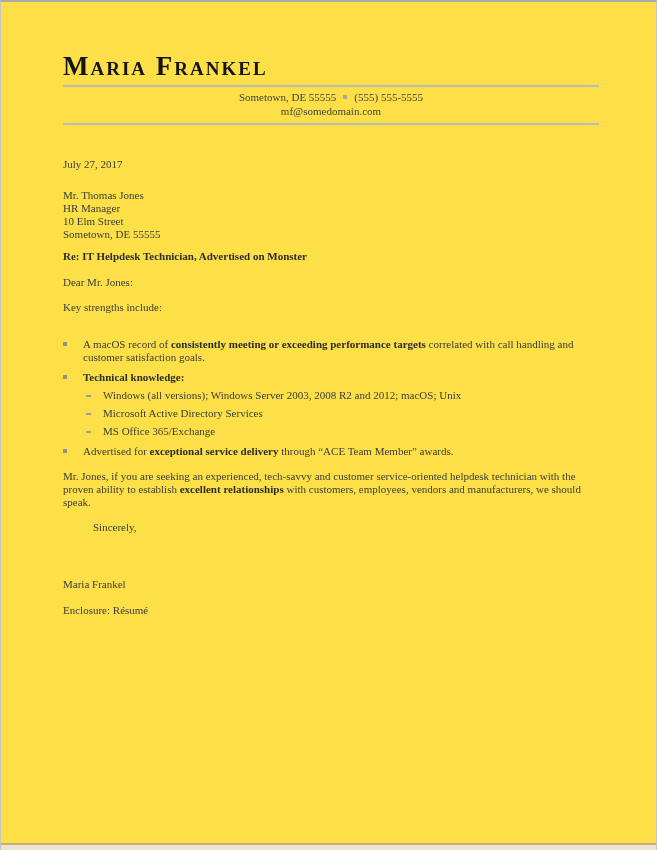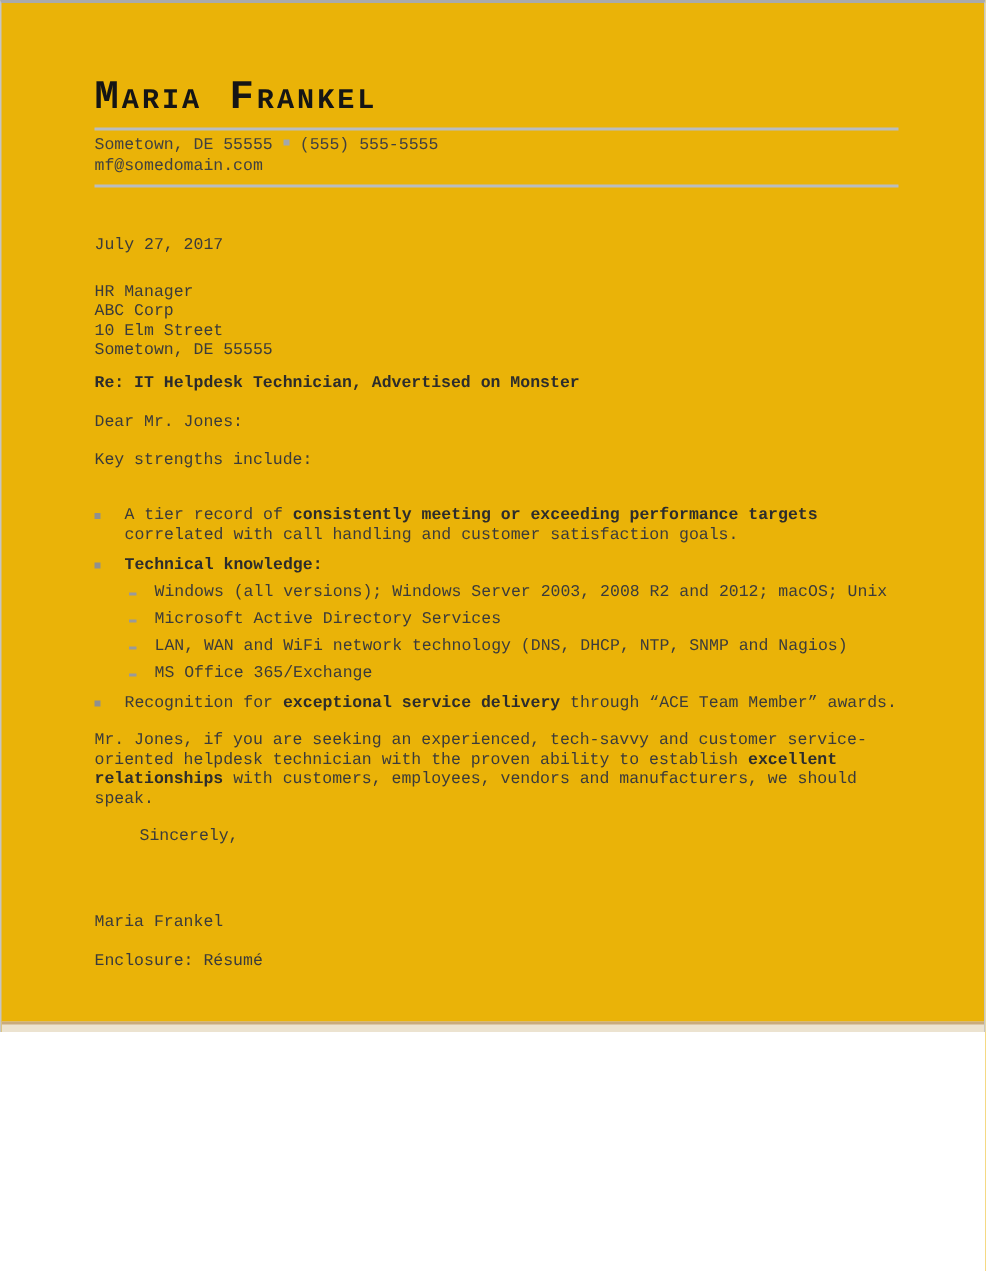--- a/index.html
+++ b/index.html
@@ -1,43 +1,43 @@
 <!DOCTYPE html>
 <html><head>
 <meta charset="utf-8">
 <style>
   html, body { margin: 0; padding: 0; background: #ffffff; }
   .page {
     position: relative;
     width: 657px;
-    height: 688px;
+    height: 850px;
     box-sizing: border-box;
-    background: #eab308;
+    background: #fde047;
     border-top: 2px solid #aaaaaa;
     border-left: 1px solid #c6c6c6;
     border-right: 1px solid #c6c6c6;
-    font-family: Liberation Mono, monospace;
+    font-family: Liberation Serif, serif;
     color: #3b3b3b;
     overflow: hidden;
   }
   .content { padding: 0 57px 0 62px; }
 
   
   .name {
     margin: 49px 0 0 0;
     font-size: 27px;
     font-weight: bold;
     font-variant: small-caps;
     letter-spacing: 2px;
     color: #151515;
     line-height: 30px;
   }
   .rule { height: 2px; background: #b9bdc1; margin-top: 4px; }
   .rule2 { height: 2px; background: #b9bdc1; margin-top: 5px; }
-  .contact { text-align: left; font-size: 11px; line-height: 14px; margin-top: 3px; color: #404040; }
+  .contact { text-align: center; font-size: 11px; line-height: 14px; margin-top: 3px; color: #404040; }
   .contact-row { white-space: nowrap; }
   .sep-square {
     display: inline-block; width: 4px; height: 4px; background: #a3a7ab;
     margin: 0 7px 2px 7px; vertical-align: middle;
   }
 
   
   .body { margin-top: 33px; font-size: 11px; line-height: 13px; }
   .body p { margin: 0 0 12px 0; }
   p.date { margin-bottom: 18px; }
@@ -79,48 +79,48 @@
         </div>
         <div class="contact-row">mf@somedomain.com</div>
       </div>
       <div class="rule2"></div>
     </header>
 
     <div class="body">
       <p class="date">July 27, 2017</p>
 
       <div class="recipient">
+        <div>Mr. Thomas Jones</div>
         <div>HR Manager</div>
-        <div>ABC Corp</div>
         <div>10 Elm Street</div>
         <div>Sometown, DE 55555</div>
       </div>
 
       <p class="subject">Re: IT Helpdesk Technician, Advertised on Monster</p>
 
       <p class="salutation">Dear Mr. Jones:</p>
 
 
       <p class="strengths-heading">Key strengths include:</p>
 
       <ul class="strengths">
         <li>
-          <span class="sq-bullet"></span><span>A tier record of </span><b>consistently meeting or exceeding performance targets</b><span> correlated with call handling and customer satisfaction goals.</span>
+          <span class="sq-bullet"></span><span>A macOS record of </span><b>consistently meeting or exceeding performance targets</b><span> correlated with call handling and customer satisfaction goals.</span>
         </li>
         <li>
           <span class="sq-bullet"></span><b>Technical knowledge:</b>
           <ul class="sub">
             <li><span class="dash-bullet"></span><span>Windows (all versions); Windows Server 2003, 2008 R2 and 2012;  macOS; Unix</span></li>
             <li><span class="dash-bullet"></span><span>Microsoft Active Directory Services</span></li>
-            <li><span class="dash-bullet"></span><span>LAN, WAN and WiFi network technology (DNS, DHCP, NTP, SNMP and Nagios)</span></li>
+            <li><span class="dash-bullet"></span></li>
             <li><span class="dash-bullet"></span><span>MS Office 365/Exchange</span></li>
           </ul>
         </li>
         <li>
-          <span class="sq-bullet"></span><span>Recognition for </span><b>exceptional service delivery</b><span> through “ACE Team Member” awards.</span>
+          <span class="sq-bullet"></span><span>Advertised for </span><b>exceptional service delivery</b><span> through “ACE Team Member” awards.</span>
         </li>
       </ul>
 
       <p><span>Mr. Jones, if you are seeking an experienced, tech-savvy and customer service-oriented helpdesk technician with the proven ability to establish </span><b>excellent relationships</b><span> with customers, employees, vendors and manufacturers, we should speak.</span></p>
 
 
       <p class="valediction">Sincerely,</p>
 
       <p class="signature">Maria Frankel</p>
 

